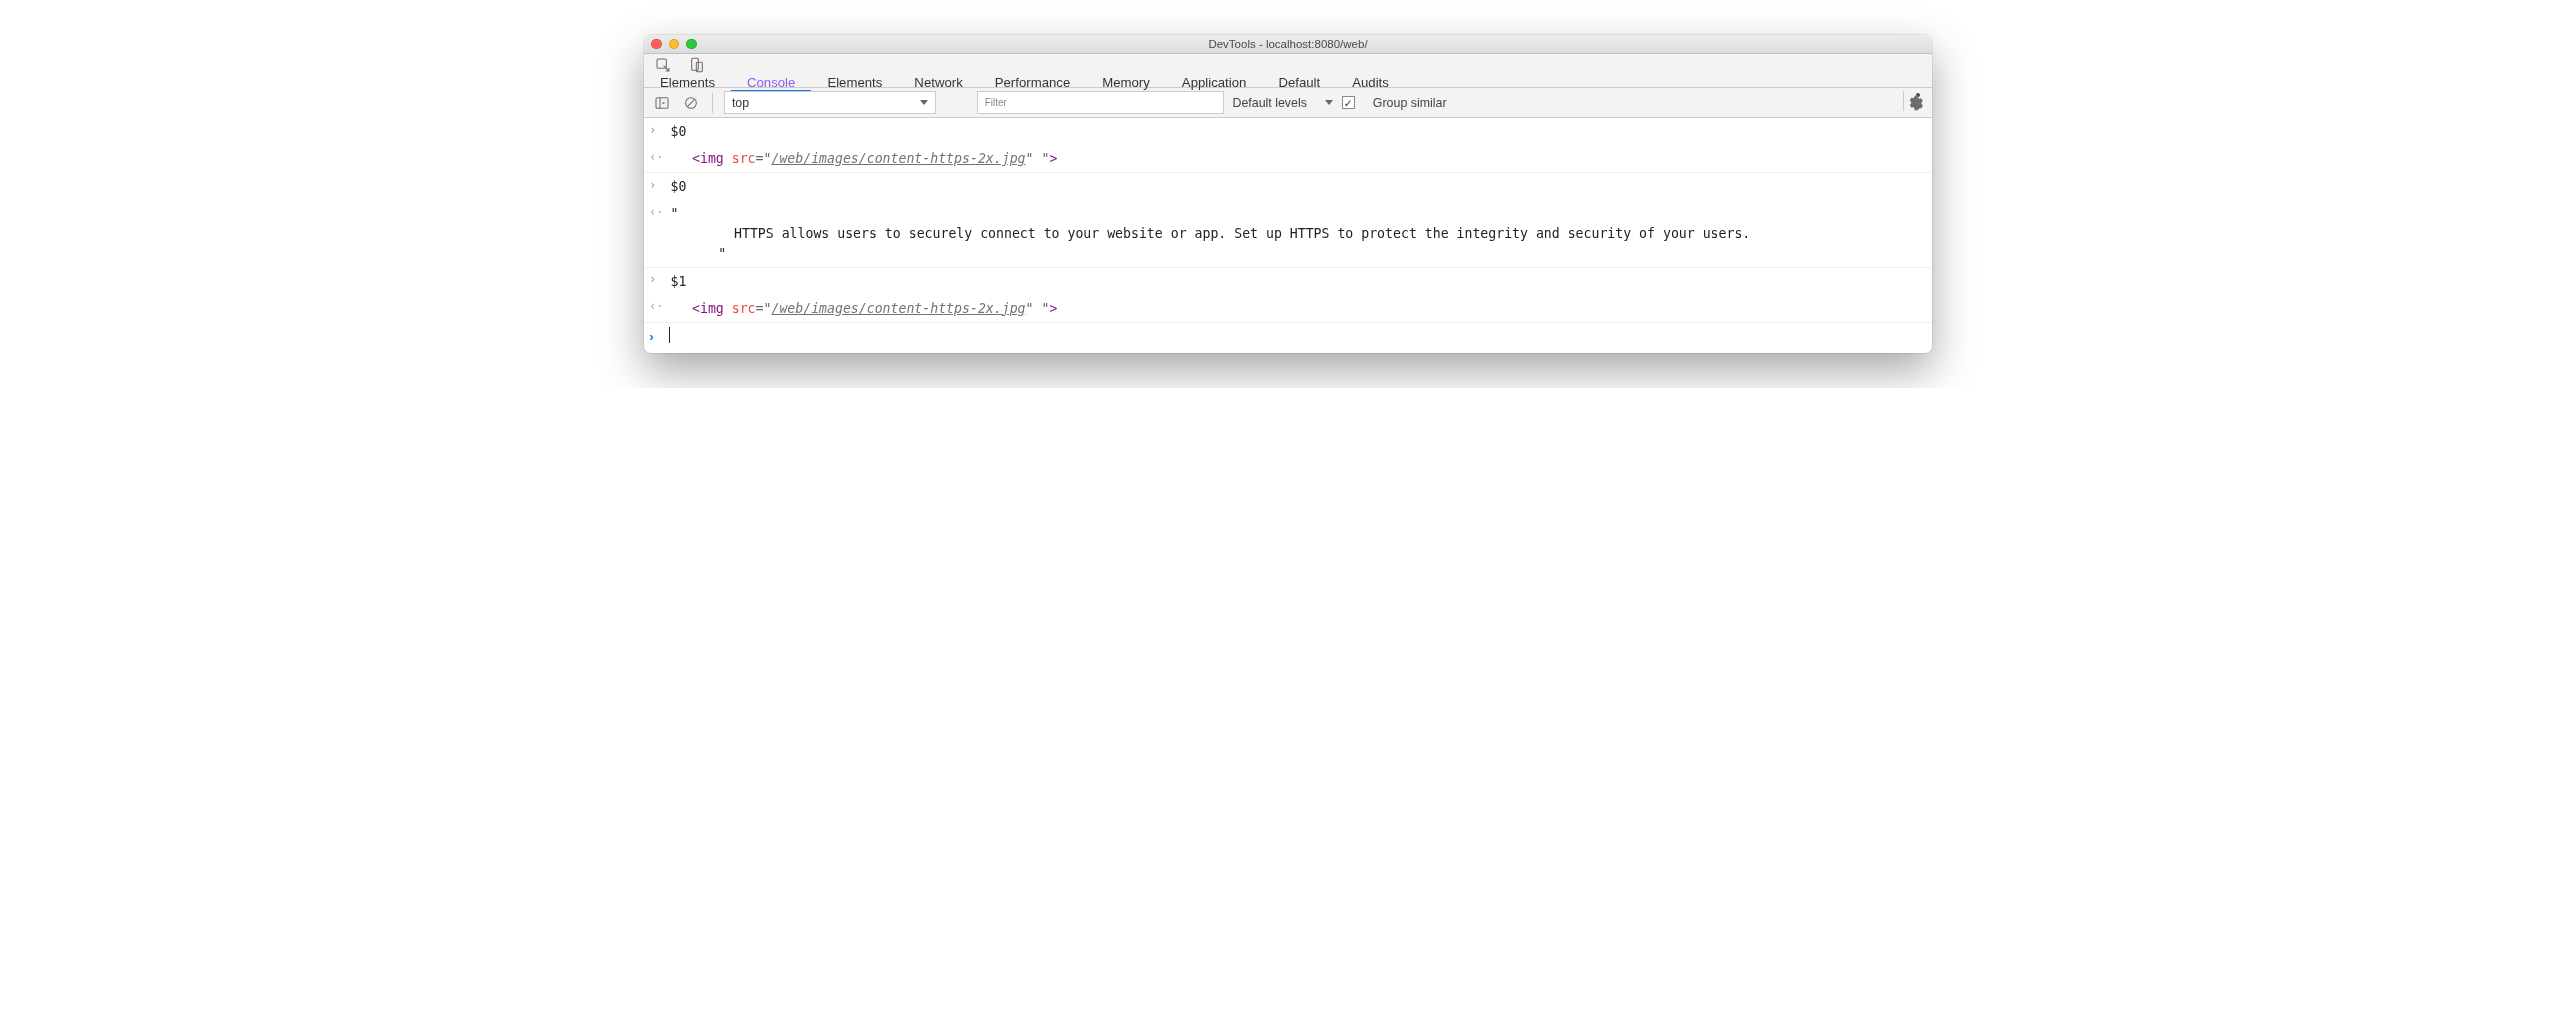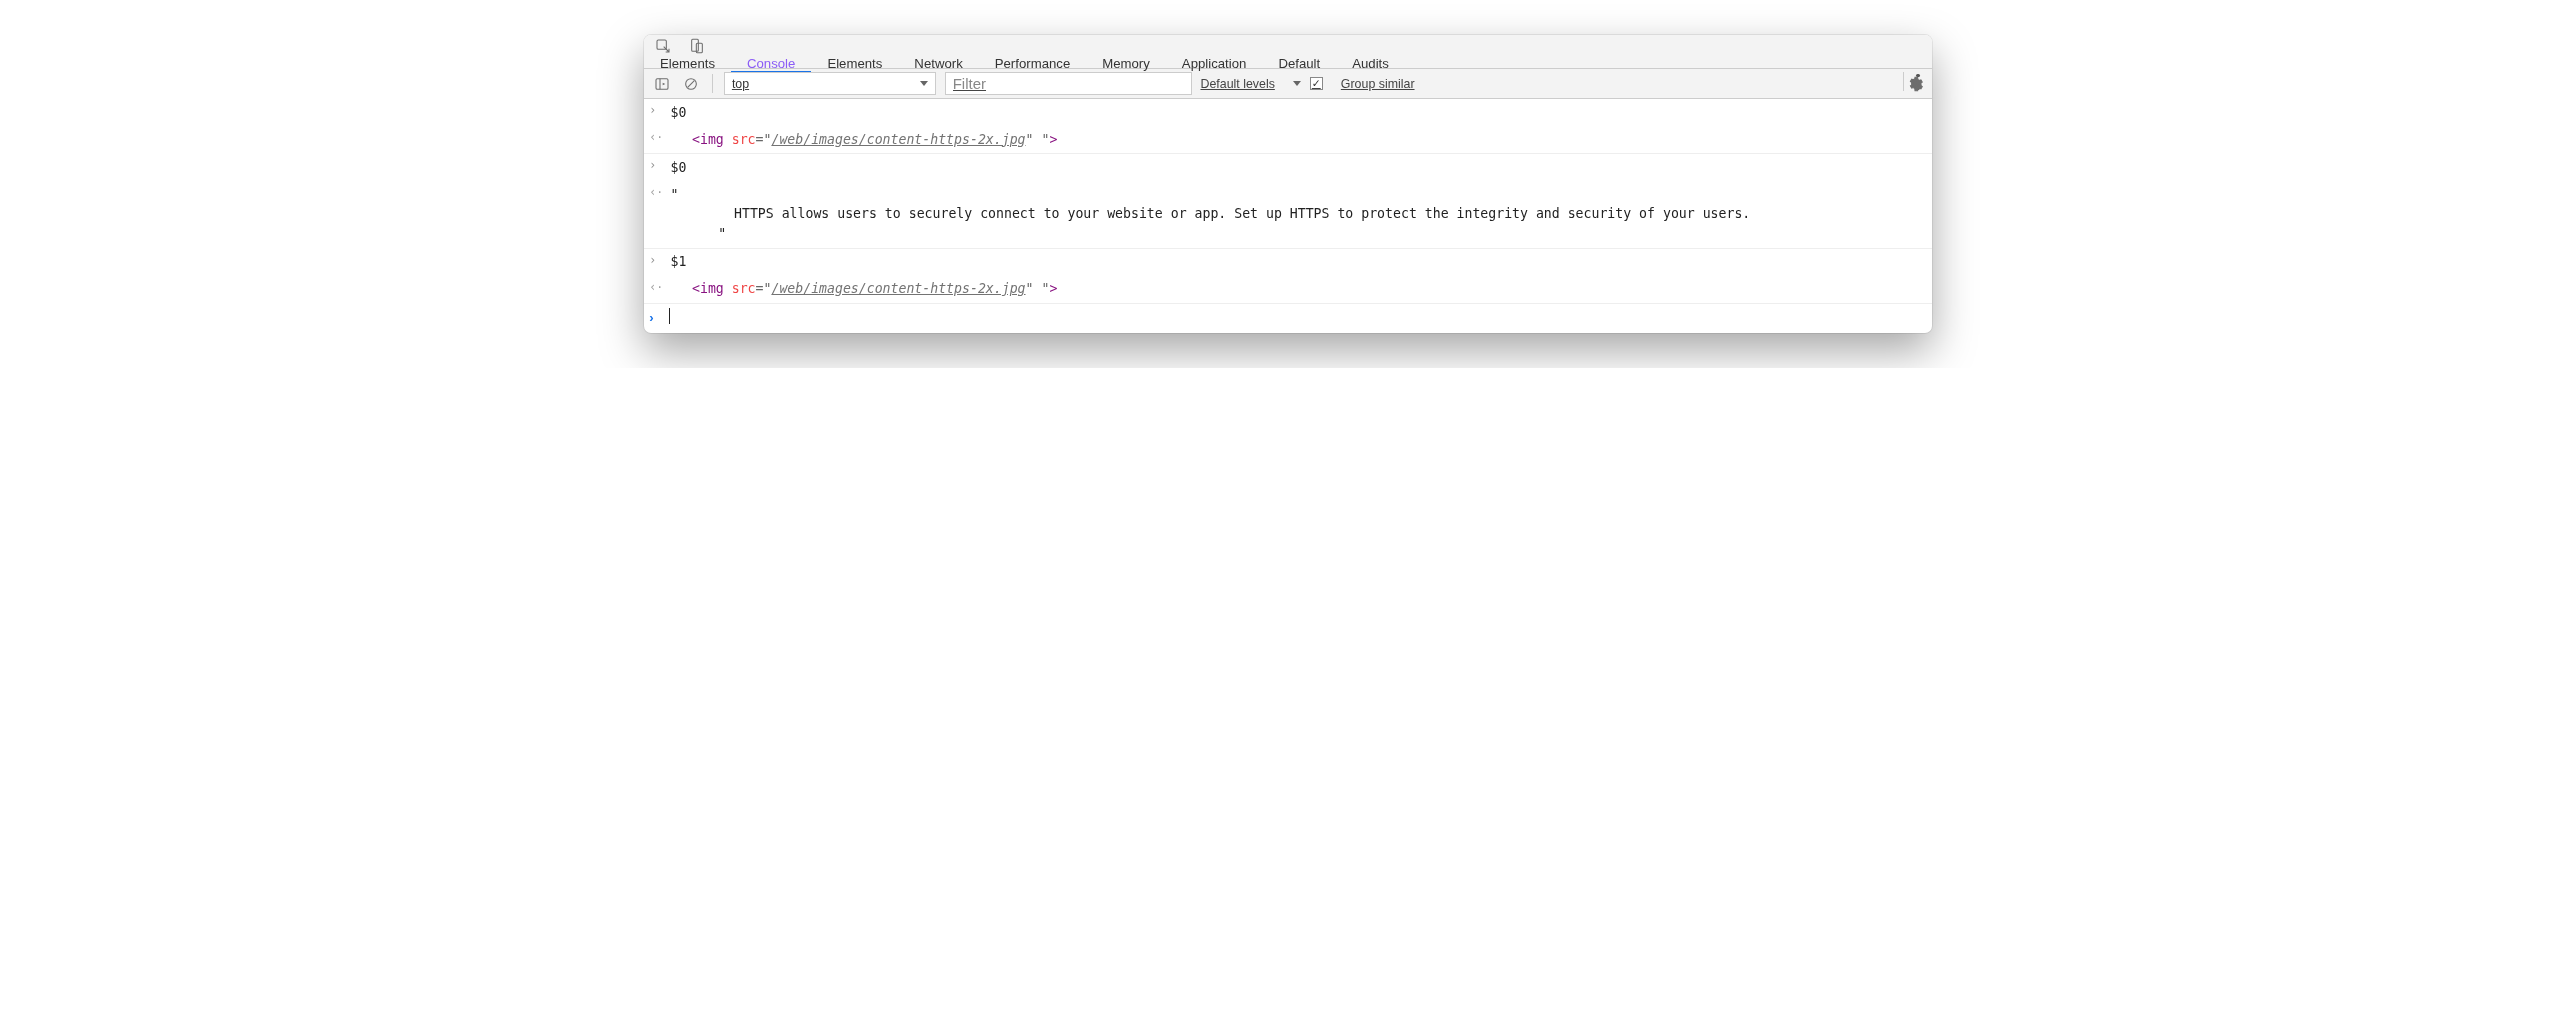--- a/index.html
+++ b/index.html
@@ -56,35 +56,35 @@
   .kebab { display:flex; flex-direction:column; gap:2.6px;}
   .kebab span{width:3.5px;height:3.5px;background:#555;border-radius:50%;}
   
   .subbar {
     height: 30px;
     background:#f3f3f3;
     border-bottom:0.9px solid #ccc;
     display:flex; align-items:center;
     padding: 0 7px;
     gap:8.8px;
-    font-size:12.4px; color:#444;text-decoration:underline;
+    font-size:12.4px; color:#444;
   }
   .iconbtn { width:21px; height:21px; display:flex;align-items:center;justify-content:center; cursor:pointer;}
   .iconbtn svg{width:16px;height:16px;stroke:#6d6d6d;fill:none;stroke-width:1.6;}
   .sep { width:0.9px; height:19.4px; background:#ccc; margin:0 1.8px;}
   .context-select {
     display:flex; align-items:center; justify-content:space-between;
     width: 212px; height:23px;
     border:0.9px solid #ccc; background:#fff;
     padding:0 7px; font-size:12.4px; color:#333; cursor:pointer;
   }
   .caret{ width:0;height:0;border-left:4.4px solid transparent;border-right:4.4px solid transparent;border-top:5.3px solid #666;}
   .filter-input{
     width:247px; height:23px; border:0.9px solid #ccc; background:#fff;
-    padding:0 7px; font-size:15px; color:#333;
+    padding:0 7px; font-size:10px; color:#333;margin-left:32px;
   }
   .filter-input::placeholder{color:#888;}
   .levels{ display:flex;align-items:center; gap:18px; cursor:pointer;}
   .checkbox{
     width:13.2px;height:13.2px;border:0.9px solid #888;background:#fff;
     display:inline-flex;align-items:center;justify-content:center;font-size:10.6px;color:#333;
   }
   .checkbox.checked::after{content:"✓";font-size:10.6px;line-height:1;}
   .gear{ margin-left:auto; }
   .gear svg{width:16px;height:16px;fill:#6d6d6d;}
@@ -122,20 +122,28 @@
   }
   .cursor-caret{
     width:1.3px; height:16px; background:#222; margin-left:1.8px;
   }
 </style>
 </head>
 <body>
 
 <div class="window">
 
+  <div class="titlebar">
+    <div class="traffic">
+      <div class="dot red"></div>
+      <div class="dot yellow"></div>
+      <div class="dot green"></div>
+    </div>
+    <div class="title">DevTools - localhost:8080/web/</div>
+  </div>
 
   <div class="tabsbar">
     <div class="tabs-left">
       <span class="iconbtn">
         <svg viewBox="0 0 24 24">
             <rect x="3" y="3" width="14" height="14" rx="2"></rect>
             <path d="M13 13 L21 21 M21 16 L21 21 L16 21"></path>
           </svg>
       </span>
       <span class="iconbtn">

